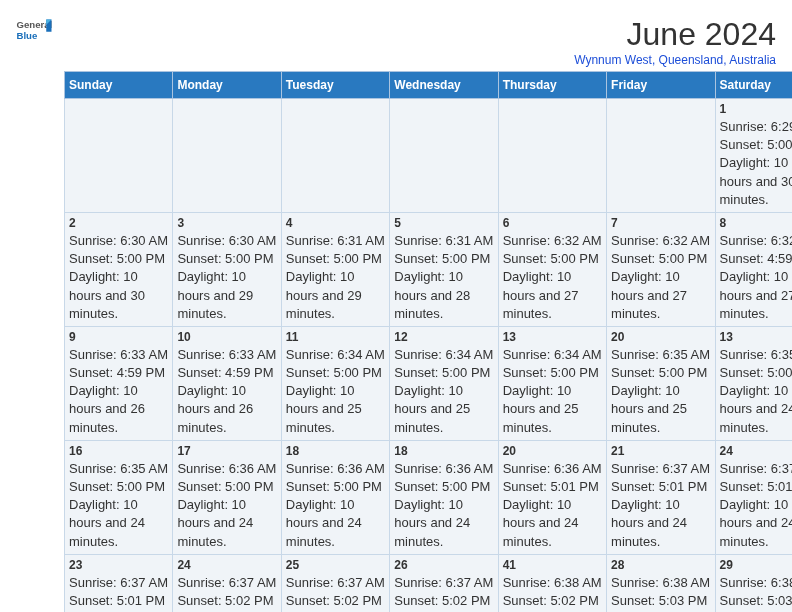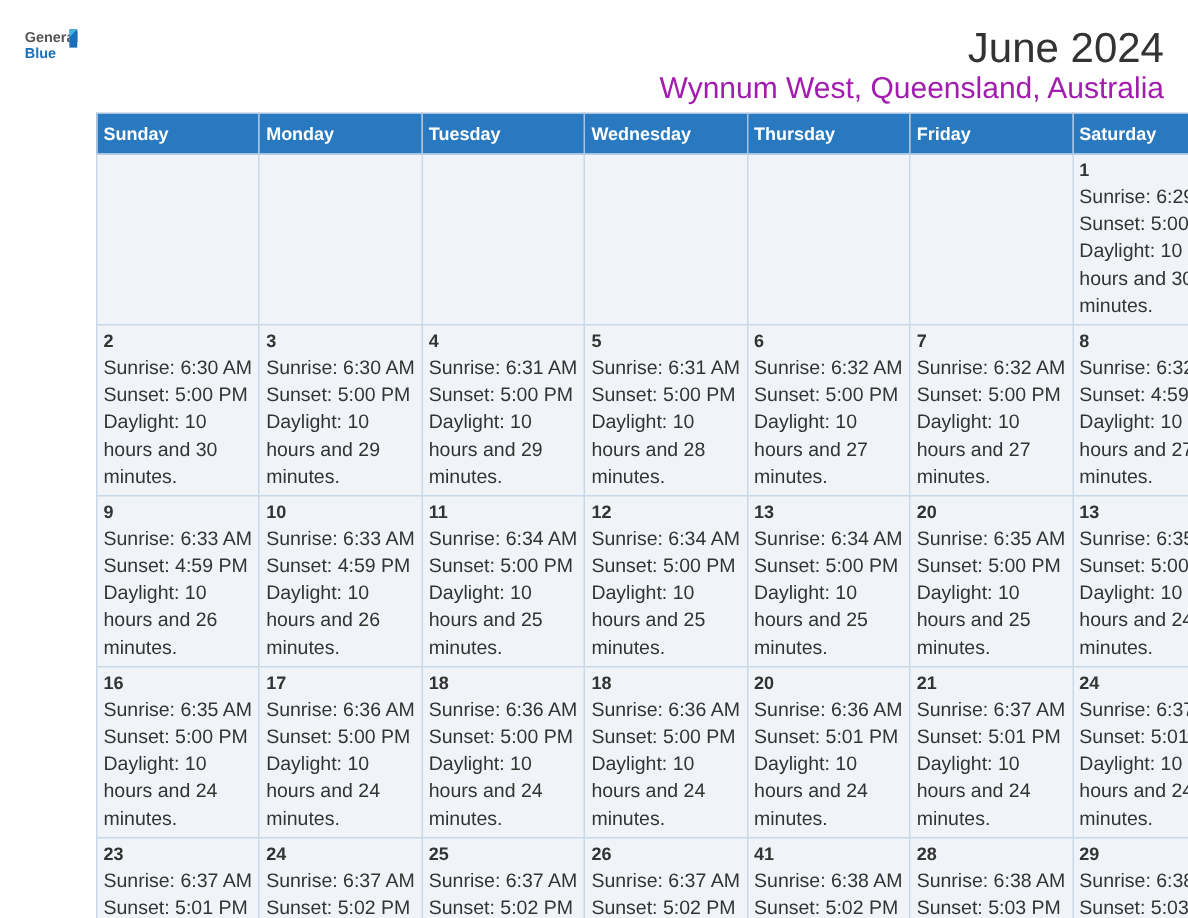--- a/index.html
+++ b/index.html
@@ -22,27 +22,27 @@
       gap: 4px;
     }
     .logo-icon {
       width: 36px;
       height: 28px;
     }
     .title-area {
       text-align: right;
     }
     .month-title {
-      font-size: 28px;
+      font-size: 32px;
       color: #333;
       font-weight: normal;
     }
     .location-title {
-      font-size: 20px;
-      color: #a21caf;
+      font-size: 12px;
+      color: #1d4ed8;
     }
     .calendar-table {
       width: 100%;
       border-collapse: collapse;
       font-size: 11px;
       margin-left: 48px;
     }
     .calendar-table th {
       background-color: #2979c0;
       color: #fff;

